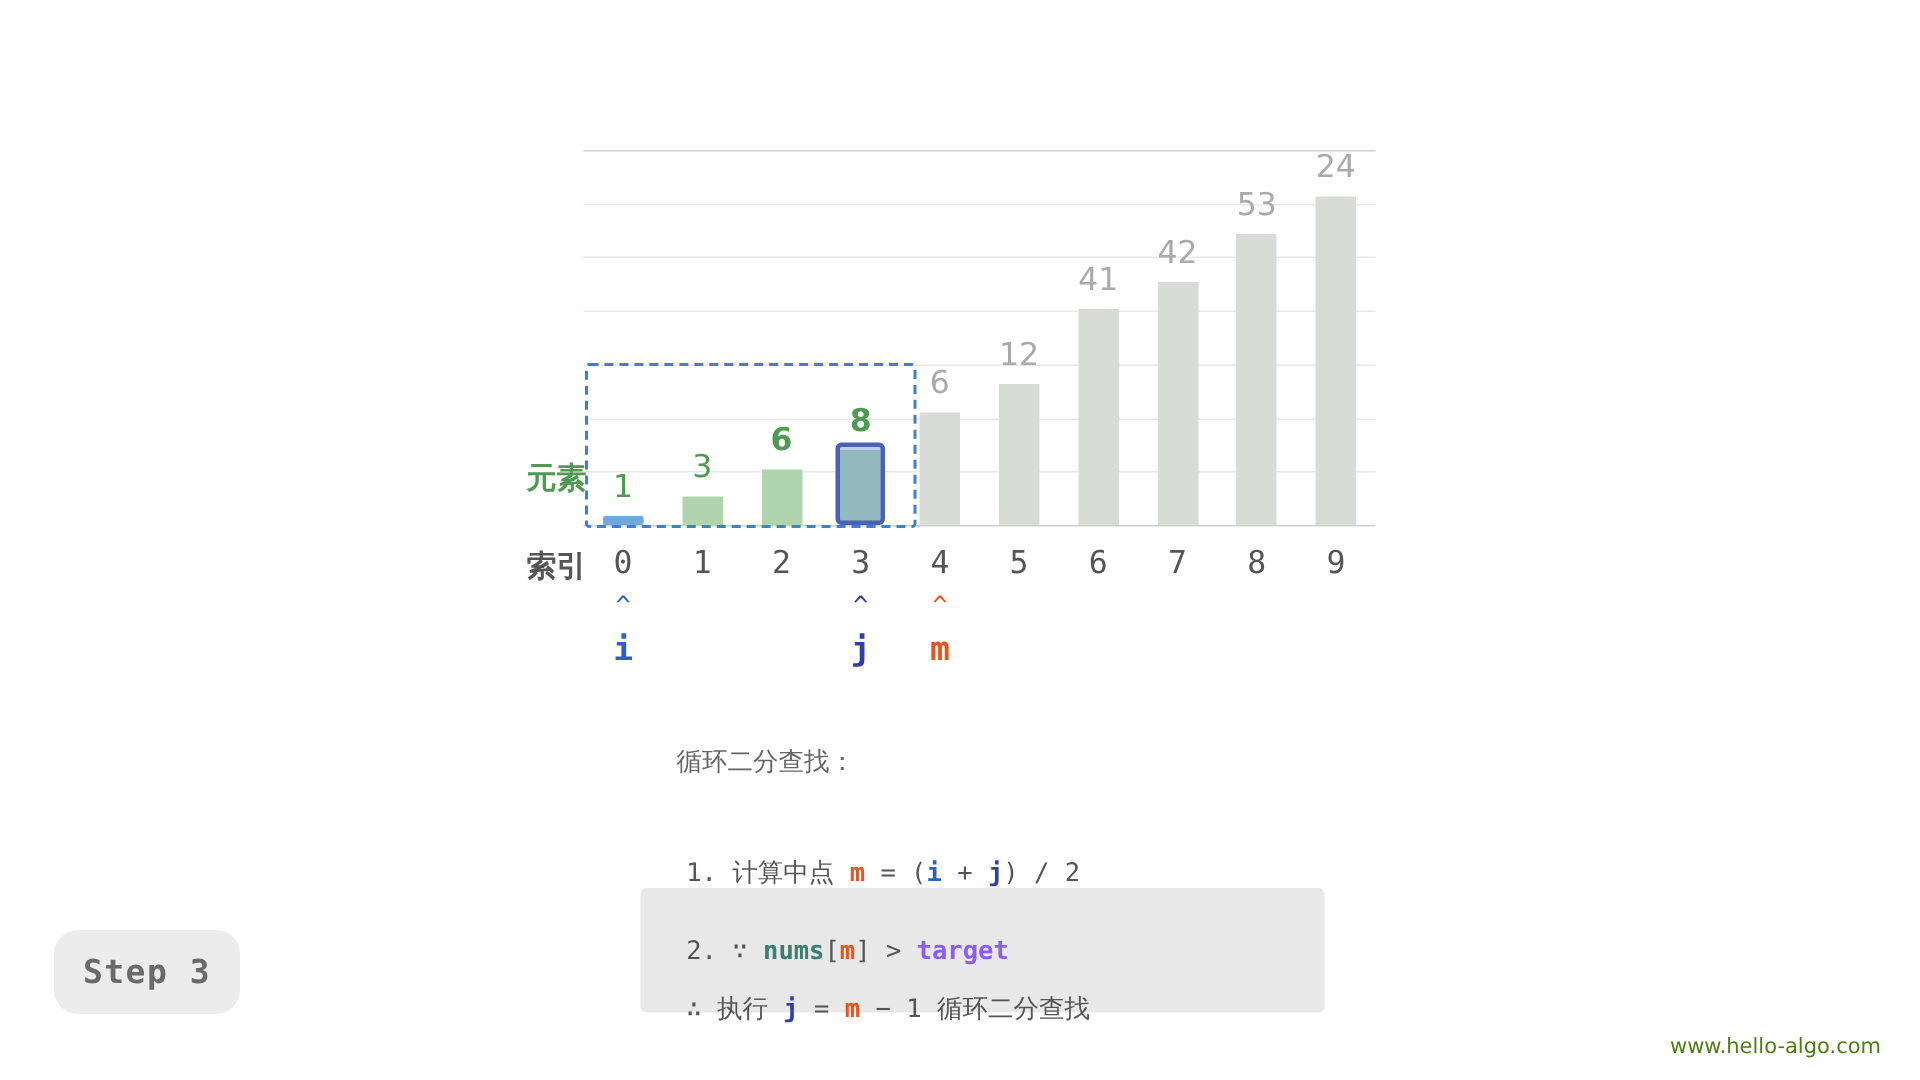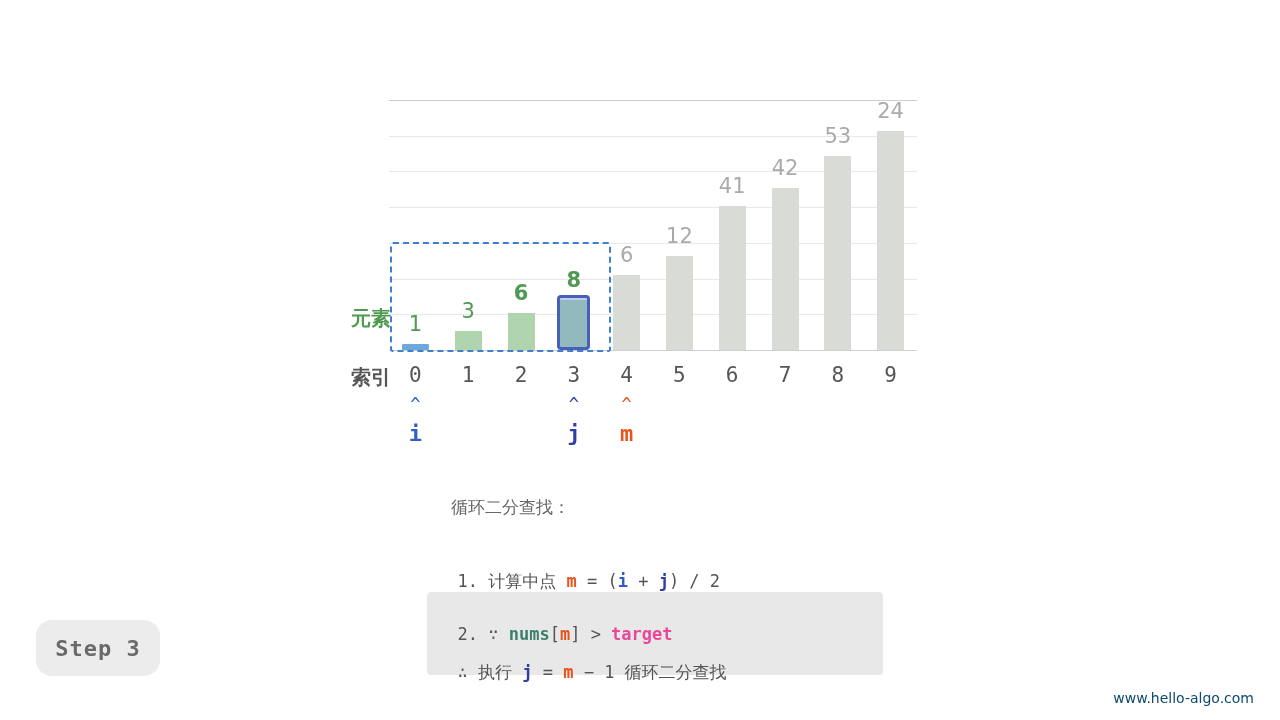--- a/index.html
+++ b/index.html
@@ -185,21 +185,21 @@
     top: 604px;
   }
   #step2b {
     left: 437px;
     top: 641px;
   }
   .kw-var { color: #2f3fa8; font-weight: bold; }
   .kw-m { color: #e8541c; font-weight: bold; }
   .kw-i { color: #2f5fc4; font-weight: bold; }
   .kw-nums { color: #3c7f6e; font-weight: bold; }
-  .kw-target { color: #ec4899; font-weight: bold; }
+  .kw-target { color: #8b5cf6; font-weight: bold; }
   .plain { color: #555555; }
 
   
   #step-badge {
     position: absolute;
     left: 36px;
     top: 620px;
     width: 124px;
     height: 56px;
     background: #ececec;
@@ -213,21 +213,21 @@
     color: #6a6a6a;
     font-family: "DejaVu Sans Mono", monospace;
   }
 
   
   #watermark {
     position: absolute;
     right: 26px;
     bottom: 14px;
     font-size: 14px;
-    color: #0c4a6e;
+    color: #4d7c0f;
     font-family: "DejaVu Sans", sans-serif;
   }
 </style>
 </head>
 <body>
 
 <div id="chart-area">
   <div class="gridline top" style="top:0px;"></div>
   <div class="gridline" style="top:35.7px;"></div>
   <div class="gridline" style="top:71.4px;"></div>

